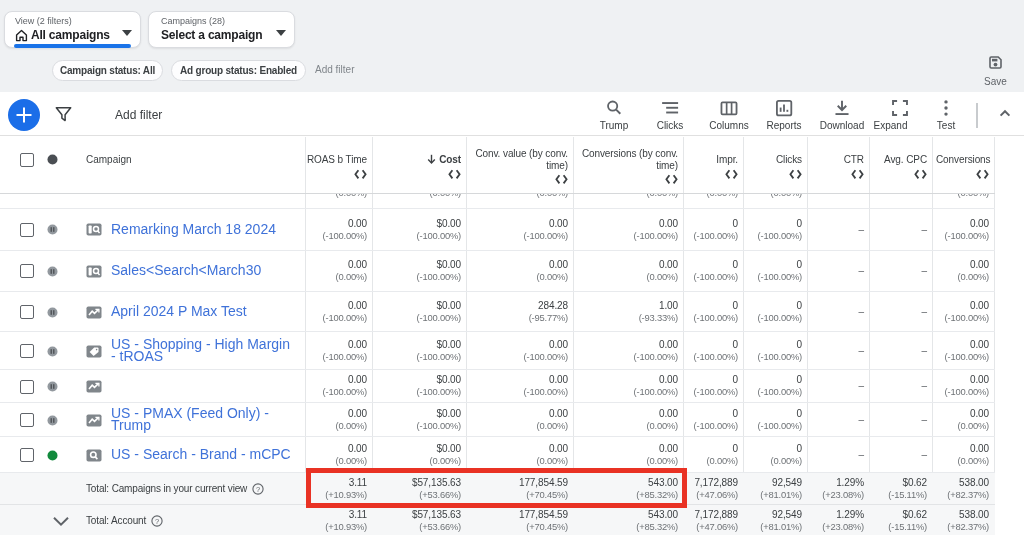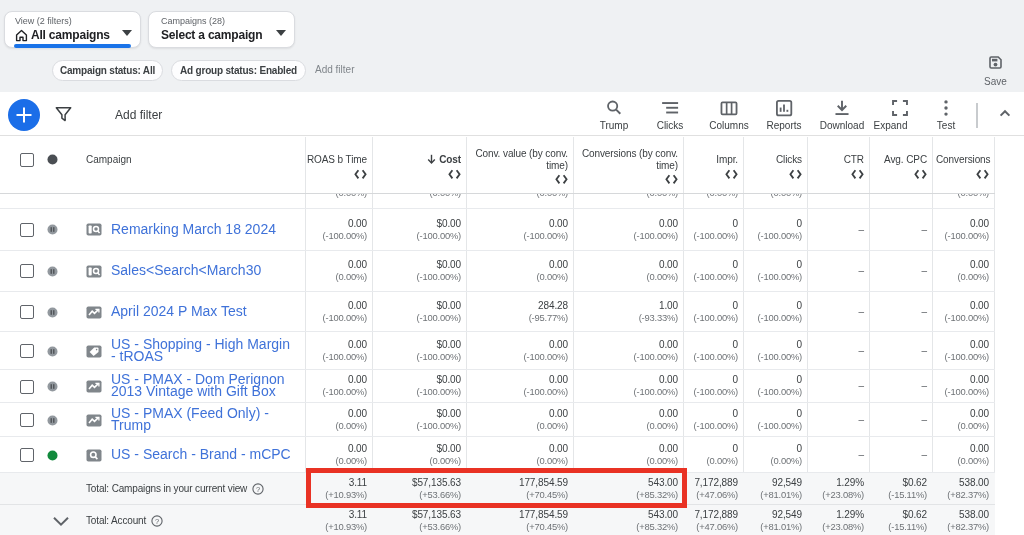--- a/index.html
+++ b/index.html
@@ -489,23 +489,20 @@
         <rect x="6" y="3.2" width="1.5" height="4.6" fill="#53575b"></rect>
       </svg>
     </div>
 <div class="abs" style="left:86px;top:380px;">
       <svg style="" width="16" height="13" viewBox="0 0 16 13">
         <rect x="0.5" y="0.5" width="15" height="12" rx="1.8" fill="#80868b"></rect>
         <polyline points="3,9 6.2,5.2 8.5,7.3 12.6,3.4" fill="none" stroke="#fff" stroke-width="1.6"></polyline>
         <polyline points="9.4,3.4 12.9,3.4 12.9,6.6" fill="none" stroke="#fff" stroke-width="1.3"></polyline>
       </svg>
     </div>
-<div class="abs" style="left:111px;top:374px;width:190px;">
-      <div class="link">US - PMAX - Dom Perignon<br>2013 Vintage with Gift Box</div>
-    </div>
 <div class="abs num" style="left:247px;top:374px;width:120px;">
       <div class="val">0.00</div>
       <div class="pct">(-100.00%)</div>
     </div>
 <div class="abs num" style="left:341px;top:374px;width:120px;">
       <div class="val">$0.00</div>
       <div class="pct">(-100.00%)</div>
     </div>
 <div class="abs num" style="left:448px;top:374px;width:120px;">
       <div class="val">0.00</div>

